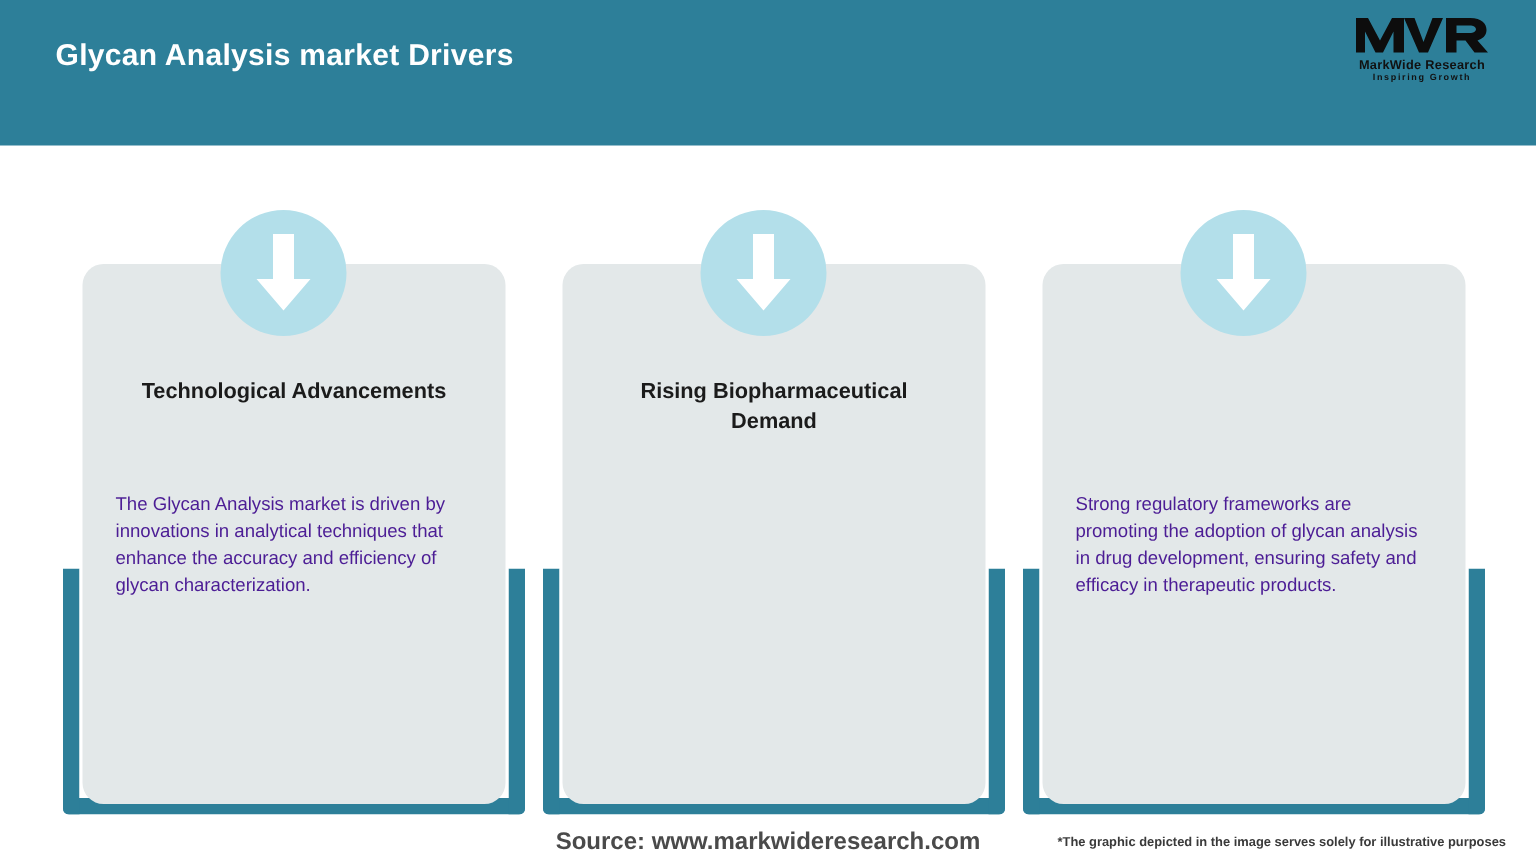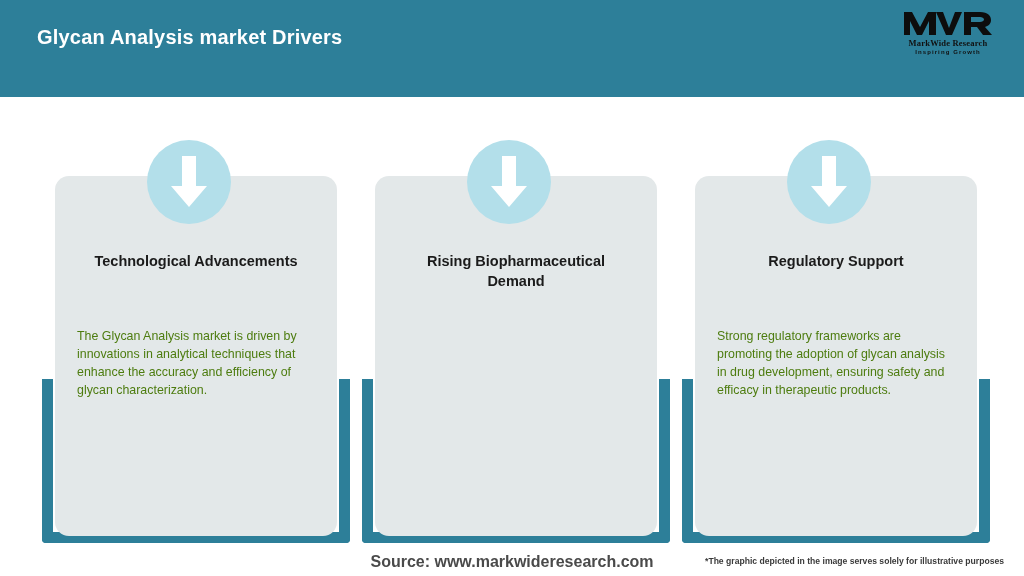--- a/index.html
+++ b/index.html
@@ -50,21 +50,20 @@
     line-height: 28px;
   }
   .logo-name {
     display: block;
     font-size: 8.5px;
     font-weight: bold;
     color: #111111;
     letter-spacing: 0.2px;
     margin-top: 1px;
     white-space: nowrap;
-    font-family: Liberation Serif, serif;
   }
   .logo-tag {
     display: block;
     font-size: 6px;
     font-weight: bold;
     color: #111111;
     letter-spacing: 1.1px;
     margin-top: 1px;
     white-space: nowrap;
   }
@@ -141,21 +140,21 @@
     text-align: center;
     line-height: 1.35;
   }
 
   .card-body {
     position: absolute;
     left: 22px;
     right: 20px;
     top: 152px;
     font-size: 12.4px;
-    color: #4d7c0f;
+    color: #4c1d95;
     line-height: 1.45;
     text-align: left;
   }
 
   
   .footer-source {
     position: absolute;
     left: 0;
     top: 553px;
     width: 1024px;
@@ -220,21 +219,20 @@
         <svg width="40" height="52" viewBox="0 0 40 52" xmlns="http://www.w3.org/2000/svg">
           <path d="M13 0 H27 V30 H38 L20 51 L2 30 H13 Z" fill="#ffffff"></path>
         </svg>
       </span>
     </div>
   </div>
 
   <div class="col col-2">
     <div class="frame"></div>
     <div class="card">
-      <div class="card-title">Regulatory Support</div>
       <div class="card-body">Strong regulatory frameworks are promoting the adoption of glycan analysis in drug development, ensuring safety and efficacy in therapeutic products.</div>
     </div>
     <div class="badge">
       <span>
         <svg width="40" height="52" viewBox="0 0 40 52" xmlns="http://www.w3.org/2000/svg">
           <path d="M13 0 H27 V30 H38 L20 51 L2 30 H13 Z" fill="#ffffff"></path>
         </svg>
       </span>
     </div>
   </div>

